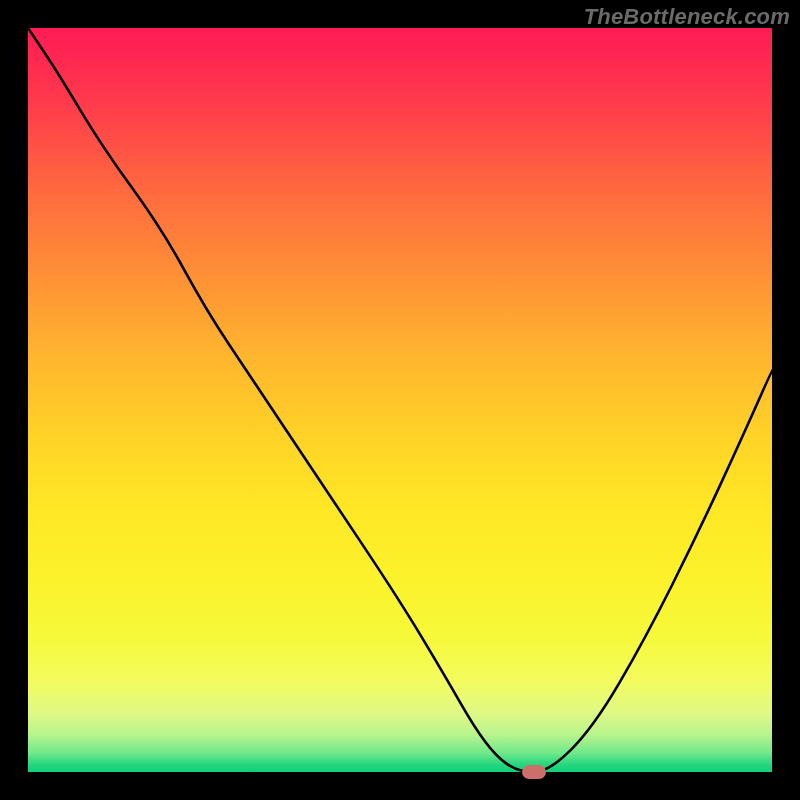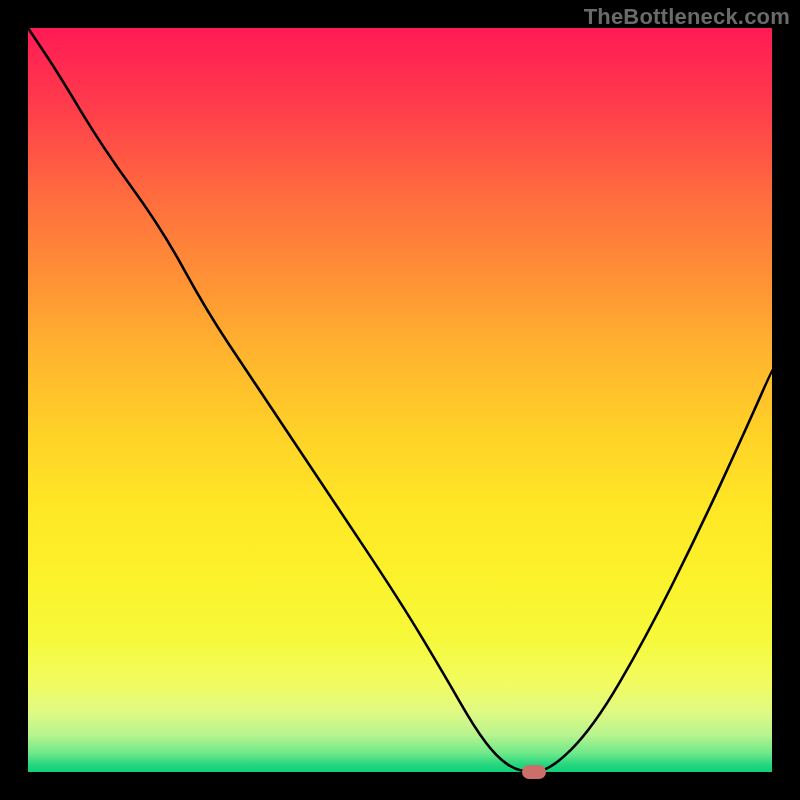--- a/index.html
+++ b/index.html
@@ -19,20 +19,21 @@
   }
   .attribution {
     position: absolute;
     top: 4px;
     right: 10px;
     color: #6a6a6a;
     font-size: 22px;
     font-weight: 600;
     letter-spacing: 0.2px;
     user-select: none;
+    font-style: italic;
   }
   .plot {
     position: absolute;
     left: 28px;
     top: 28px;
     width: 744px;
     height: 744px;
     
     background: linear-gradient(
       to bottom,

